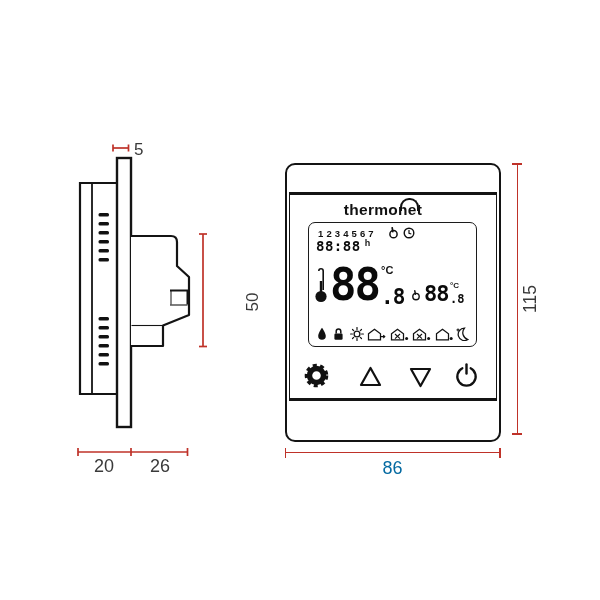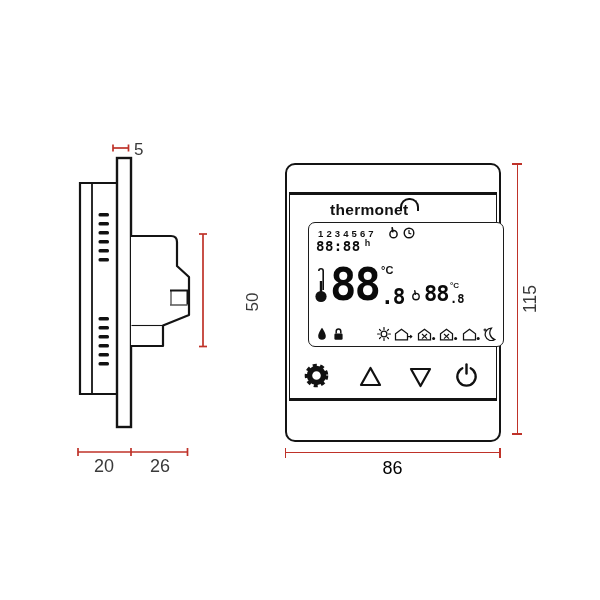--- a/index.html
+++ b/index.html
@@ -5,25 +5,25 @@
   html,body{margin:0;padding:0;background:#fff;}
   #canvas{position:relative;width:600px;height:600px;background:#ffffff;overflow:hidden;
           font-family:"Liberation Sans", sans-serif;color:#141414;}
   .abs{position:absolute;}
   
   .outer-frame{left:285px;top:163px;width:216px;height:279px;box-sizing:border-box;
     border:2.2px solid #141414;border-radius:10px;background:#fff;}
   .face-plate{left:289px;top:192px;width:208px;height:209px;box-sizing:border-box;
     border-top:3px solid #141414;border-bottom:3px solid #141414;
     border-left:1.3px solid #141414;border-right:1.3px solid #141414;background:#fff;}
-  .logo-wrap{left:330px;top:201px;width:126px;}
+  .logo-wrap{left:320px;top:201px;width:126px;text-align:center;}
   .logo-text{font-size:15.5px;font-weight:bold;letter-spacing:.3px;color:#111;}
   .logo-arch{left:400px;top:198px;width:19px;height:13px;box-sizing:border-box;
     border:2.6px solid #111;border-bottom:none;border-radius:9px 9px 0 0;background:transparent;}
-  .lcd{left:308px;top:222px;width:196px;height:125px;box-sizing:border-box;
+  .lcd{left:308px;top:222px;width:169px;height:125px;box-sizing:border-box;
     border:1.6px solid #1c1c1c;border-radius:7px;background:#fff;}
   .lcd .days{position:absolute;left:9px;top:5px;font-size:9.5px;font-weight:bold;
     letter-spacing:3.1px;color:#111;}
   .seg{font-family:"DejaVu Sans Mono", monospace;font-weight:bold;color:#0a0a0a;}
   .lcd .time-row{position:absolute;left:7px;top:16px;display:flex;align-items:flex-start;}
   .lcd .time{font-size:14px;line-height:14px;letter-spacing:.5px;}
   .lcd .time-unit{font-size:9px;font-weight:bold;margin-left:4px;line-height:9px;}
   .main-block{position:absolute;left:5px;top:42px;display:flex;align-items:flex-end;}
   .main-int{font-size:44px;line-height:40px;letter-spacing:-2px;margin-left:2px;}
   .unit-col{display:flex;flex-direction:column;justify-content:space-between;height:40px;margin-left:2px;}
@@ -33,21 +33,21 @@
   .set-int{font-size:22px;line-height:21px;letter-spacing:-1px;margin-left:3px;}
   .unit-col-sm{display:flex;flex-direction:column;justify-content:space-between;height:22px;margin-left:1.5px;}
   .set-unit{font-size:8px;font-weight:bold;line-height:7px;}
   .set-dec{font-size:12px;line-height:9px;}
   .lcd .icon-row{position:absolute;left:8px;right:7px;bottom:5px;display:flex;align-items:flex-end;}
   .lcd .icon-row .grp-right{margin-left:auto;display:flex;align-items:flex-end;gap:3.5px;}
   .lcd .icon-row .grp-left{display:flex;align-items:flex-end;gap:6px;}
   .btn{position:absolute;}
   
   .dim-line{background:#bf3229;}
-  .dim-label{color:#000000;font-size:18px;}
+  .dim-label{color:#0369a1;font-size:18px;}
   .dim-label-v{color:#3a3a3a;font-size:17.5px;text-align:center;transform:rotate(-90deg);}
   svg text{fill:#3a3a3a;font-family:"Liberation Sans",sans-serif;}
 </style>
 </head>
 <body>
 
 <div id="canvas">
 
   <svg class="abs" style="left:50px;top:125px;" width="225" height="360" viewBox="50 125 225 360">
 

